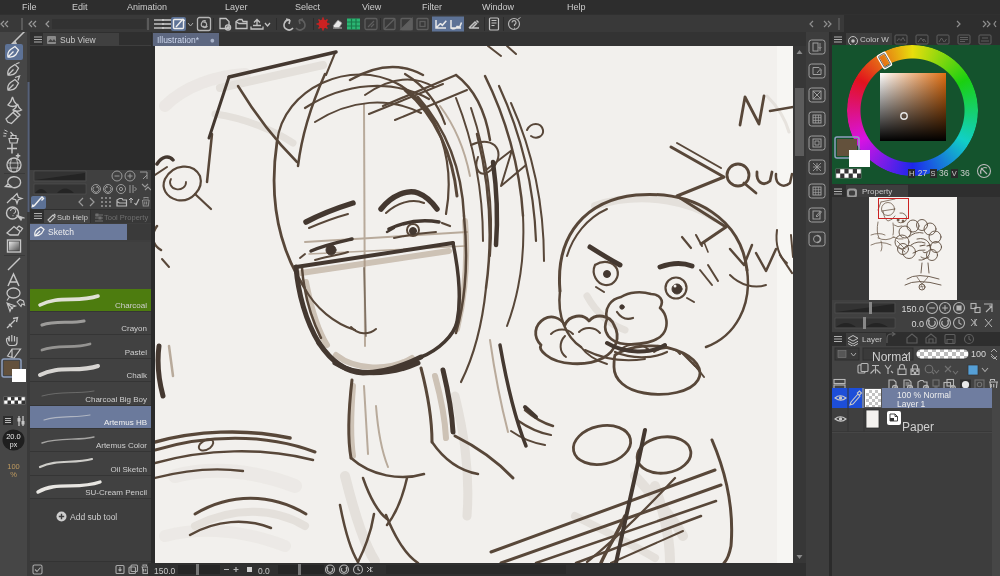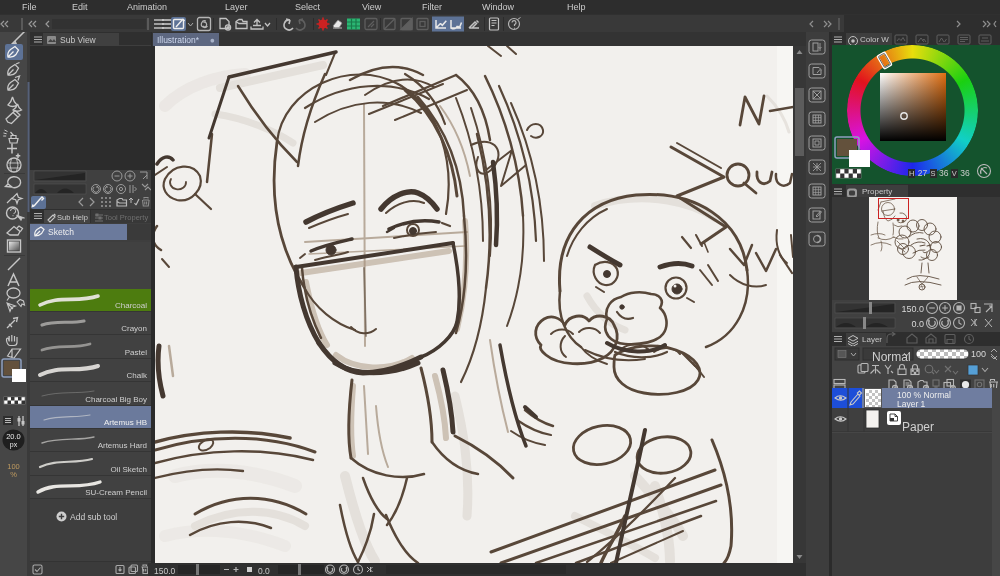--- a/index.html
+++ b/index.html
@@ -369,21 +369,21 @@
       <span style="position:absolute;right:4px;bottom:1px;font-size:8px;color:#cfcfcf">Charcoal Big Boy</span></div>
       <div class="abs" style="left:0;top:163.5px;width:121px;height:23.4px;background:#6b7a9c;border-bottom:1px solid #353535">
       <svg width="121" height="23">
             <path d="M14,14 C30,9 46,12 60,9" stroke="#e8e6e2" stroke-width="1.2" fill="none" opacity="0.55" stroke-linecap="round"></path>
           </svg>
       <span style="position:absolute;right:4px;bottom:1px;font-size:8px;color:#f0f0f0">Artemus HB</span></div>
       <div class="abs" style="left:0;top:186.9px;width:121px;height:23.4px;background:#414141;border-bottom:1px solid #353535">
       <svg width="121" height="23">
             <path d="M12,14 C30,8 48,12 64,8" stroke="#e8e6e2" stroke-width="1.4" fill="none" opacity="0.6" stroke-linecap="round"></path>
           </svg>
-      <span style="position:absolute;right:4px;bottom:1px;font-size:8px;color:#cfcfcf">Artemus Hard</span></div>
+      <span style="position:absolute;right:4px;bottom:1px;font-size:8px;color:#cfcfcf">Artemus Color</span></div>
       <div class="abs" style="left:0;top:210.3px;width:121px;height:23.4px;background:#414141;border-bottom:1px solid #353535">
       <svg width="121" height="23">
             <path d="M10,15 C26,7 44,12 62,7" stroke="#e8e6e2" stroke-width="2.2" fill="none" opacity="0.85" stroke-linecap="round"></path>
           </svg>
       <span style="position:absolute;right:4px;bottom:1px;font-size:8px;color:#cfcfcf">Oil Sketch</span></div>
       <div class="abs" style="left:0;top:233.6px;width:121px;height:23.4px;background:#414141;border-bottom:1px solid #353535">
       <svg width="121" height="23">
             <path d="M8,16 C26,5 48,14 70,6" stroke="#e8e6e2" stroke-width="3.4" fill="none" opacity="1.0" stroke-linecap="round"></path>
           </svg>
       <span style="position:absolute;right:4px;bottom:1px;font-size:8px;color:#cfcfcf">SU-Cream Pencil</span></div>

